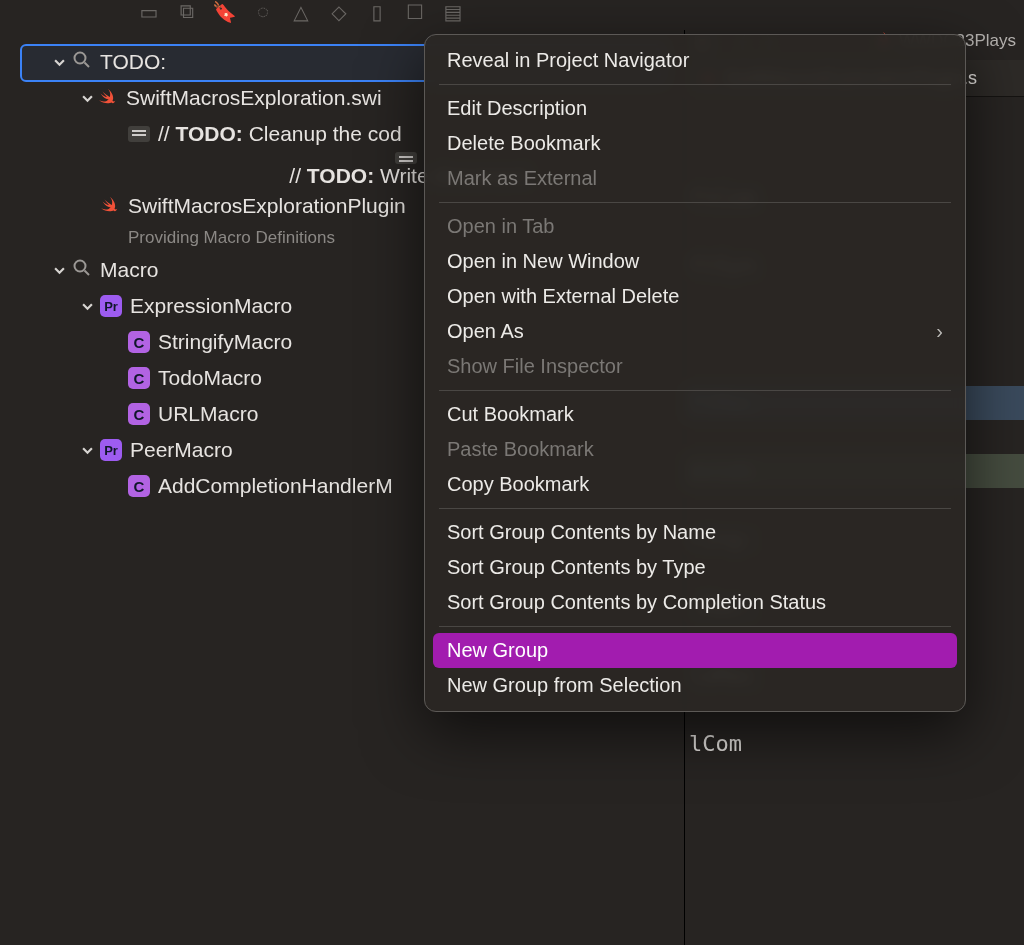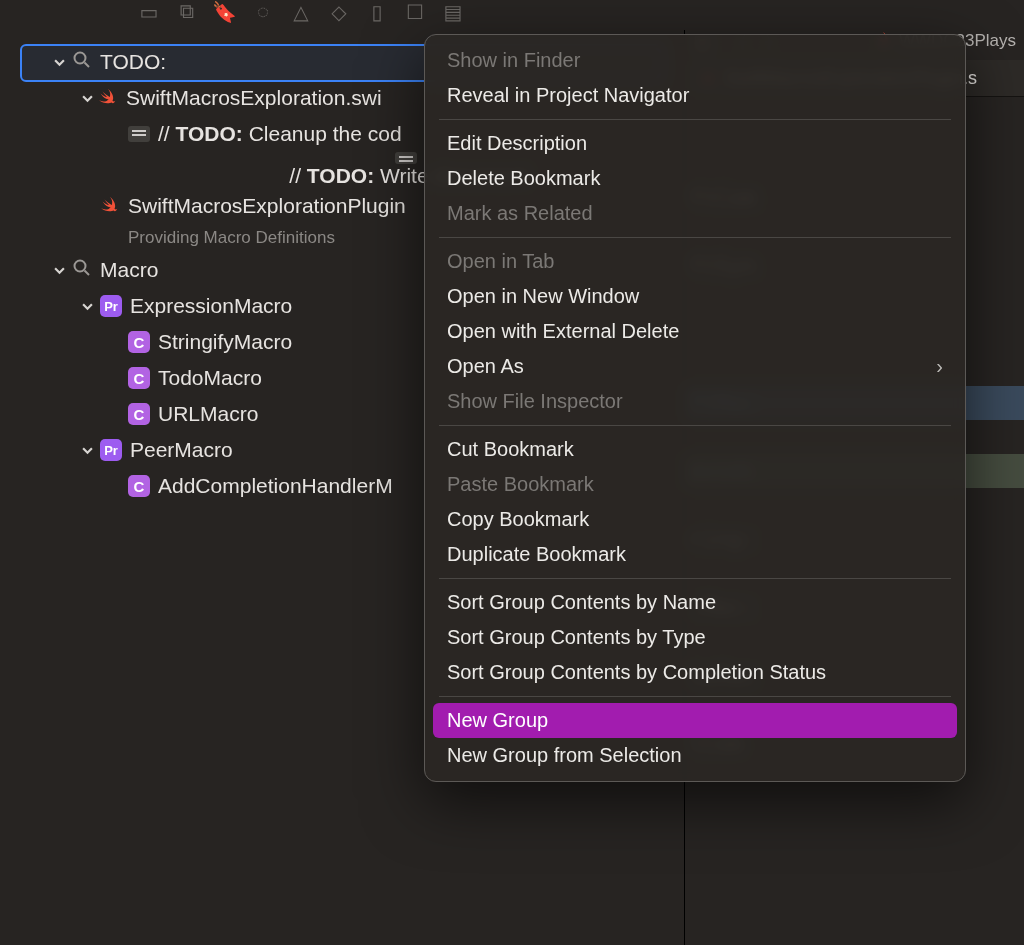--- a/index.html
+++ b/index.html
@@ -99,21 +99,21 @@
     content:"";
     position:absolute; left:4px; right:4px; top:4px;
     border-top:2px solid #cfccca;
     box-shadow: 0 4px 0 #cfccca;
   }
   .bold { font-weight: 600; }
   .pr-badge, .c-badge {
     width: 22px; height: 22px;
     border-radius: 5px;
     display: inline-flex; align-items:center; justify-content:center;
-    font-size: 13px; font-weight: 700; color:#ffffff;
+    font-size: 13px; font-weight: 700; color:#0f172a;
     margin-left:4px;
   }
   .pr-badge { background:#9d5cf0; }
   .c-badge { background:#b263e3; font-size:15px; }
   .swift-icon {
     width: 22px; height: 22px;
     display:inline-flex; align-items:center; justify-content:center;
   }
   .swift-icon svg { width: 22px; height: 22px; }
 
@@ -343,35 +343,32 @@
 <div class="line hl2"><span class="kw">ovidi</span></div>
 <div class="line">ring:</div>
 <div class="line">.Mac:</div>
 <div class="line">loMac</div>
 <div class="line">lCom</div>
     </div>
   </div>
 </div>
 
 <div class="context-menu">
+  <div class="mi">
+      <span>Reveal in Project Navigator</span>
+    </div>
+  <hr>
+  <div class="mi">
+      <span>Edit Description</span>
+    </div>
+  <div class="mi">
+      <span>Delete Bookmark</span>
+    </div>
   <div class="mi disabled">
-      <span>Show in Finder</span>
-    </div>
-  <div class="mi">
-      <span>Reveal in Project Navigator</span>
-    </div>
-  <hr>
-  <div class="mi">
-      <span>Edit Description</span>
-    </div>
-  <div class="mi">
-      <span>Delete Bookmark</span>
-    </div>
-  <div class="mi disabled">
-      <span>Mark as Related</span>
+      <span>Mark as External</span>
     </div>
   <hr>
   <div class="mi disabled">
       <span>Open in Tab</span>
     </div>
   <div class="mi">
       <span>Open in New Window</span>
     </div>
   <div class="mi">
       <span>Open with External Delete</span>
@@ -386,23 +383,20 @@
   <hr>
   <div class="mi">
       <span>Cut Bookmark</span>
     </div>
   <div class="mi disabled">
       <span>Paste Bookmark</span>
     </div>
   <div class="mi">
       <span>Copy Bookmark</span>
     </div>
-  <div class="mi">
-      <span>Duplicate Bookmark</span>
-    </div>
   <hr>
   <div class="mi">
       <span>Sort Group Contents by Name</span>
     </div>
   <div class="mi">
       <span>Sort Group Contents by Type</span>
     </div>
   <div class="mi">
       <span>Sort Group Contents by Completion Status</span>
     </div>

